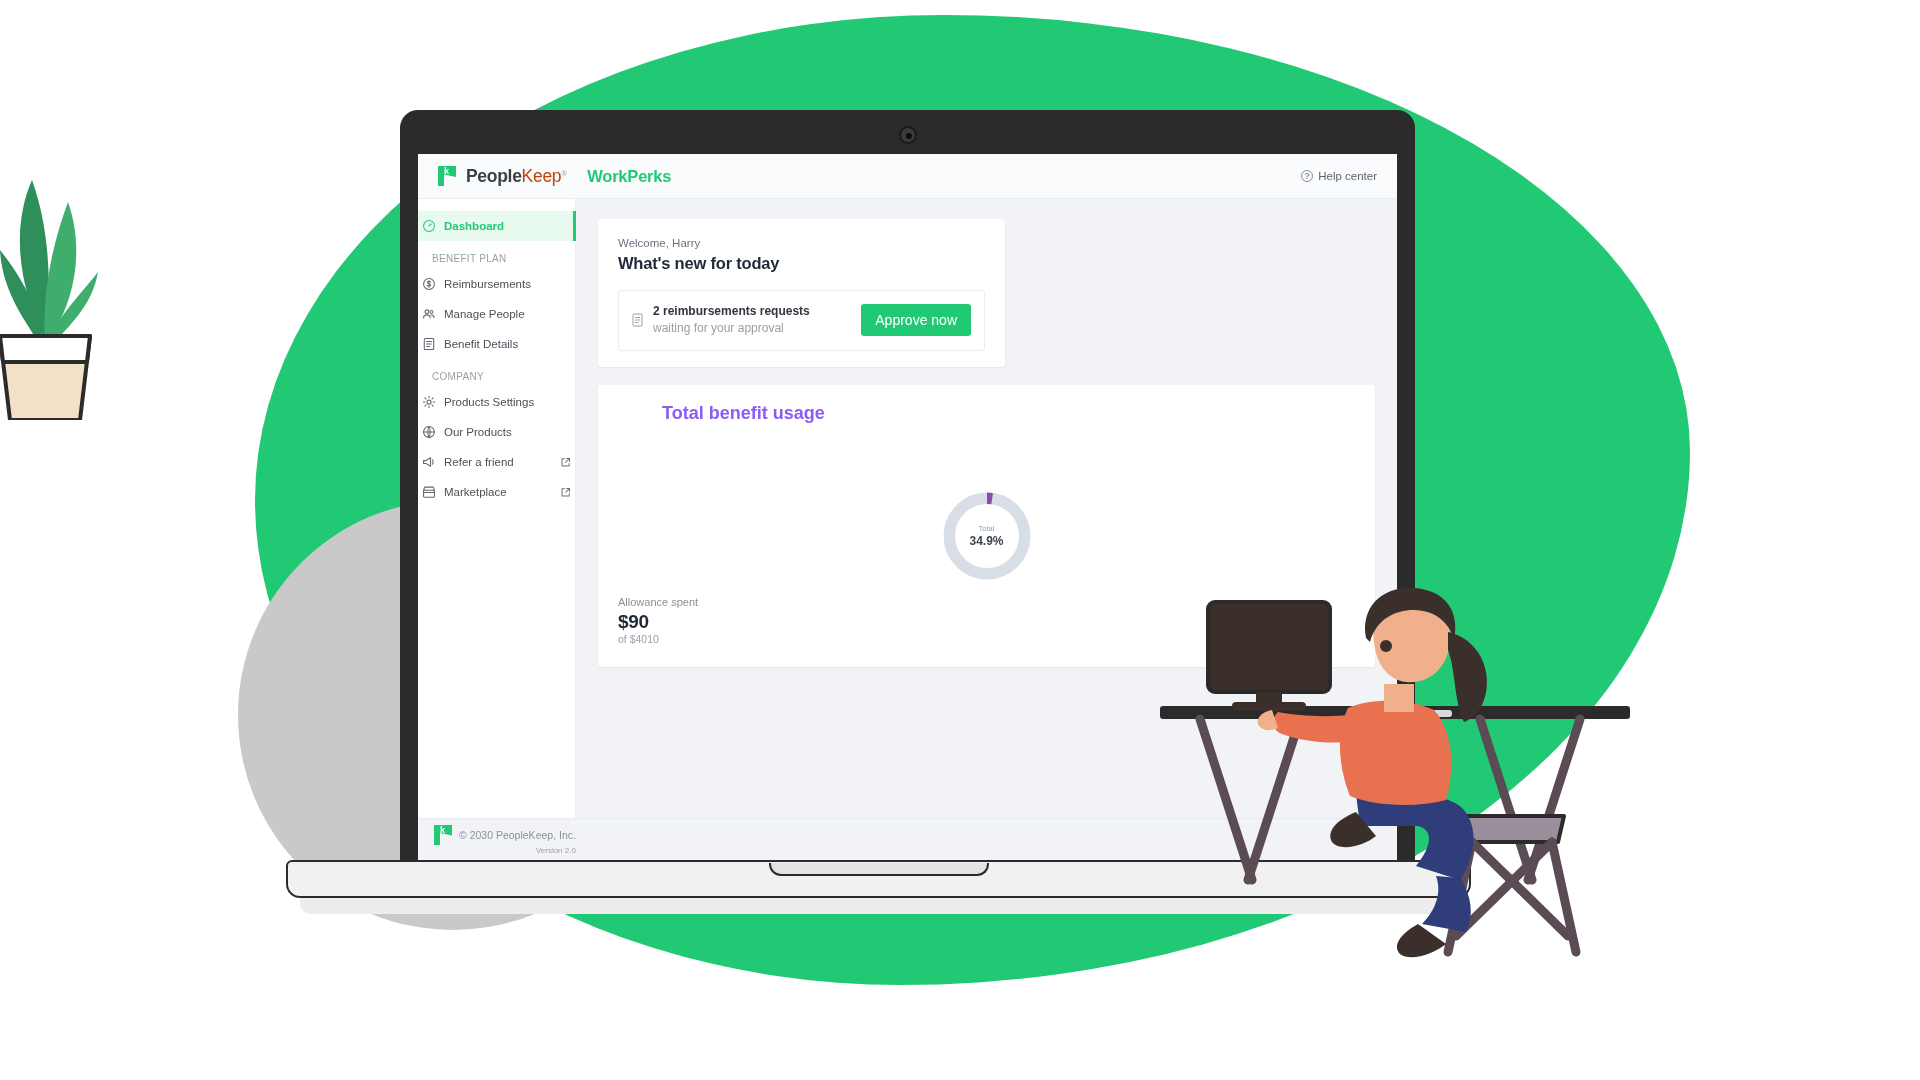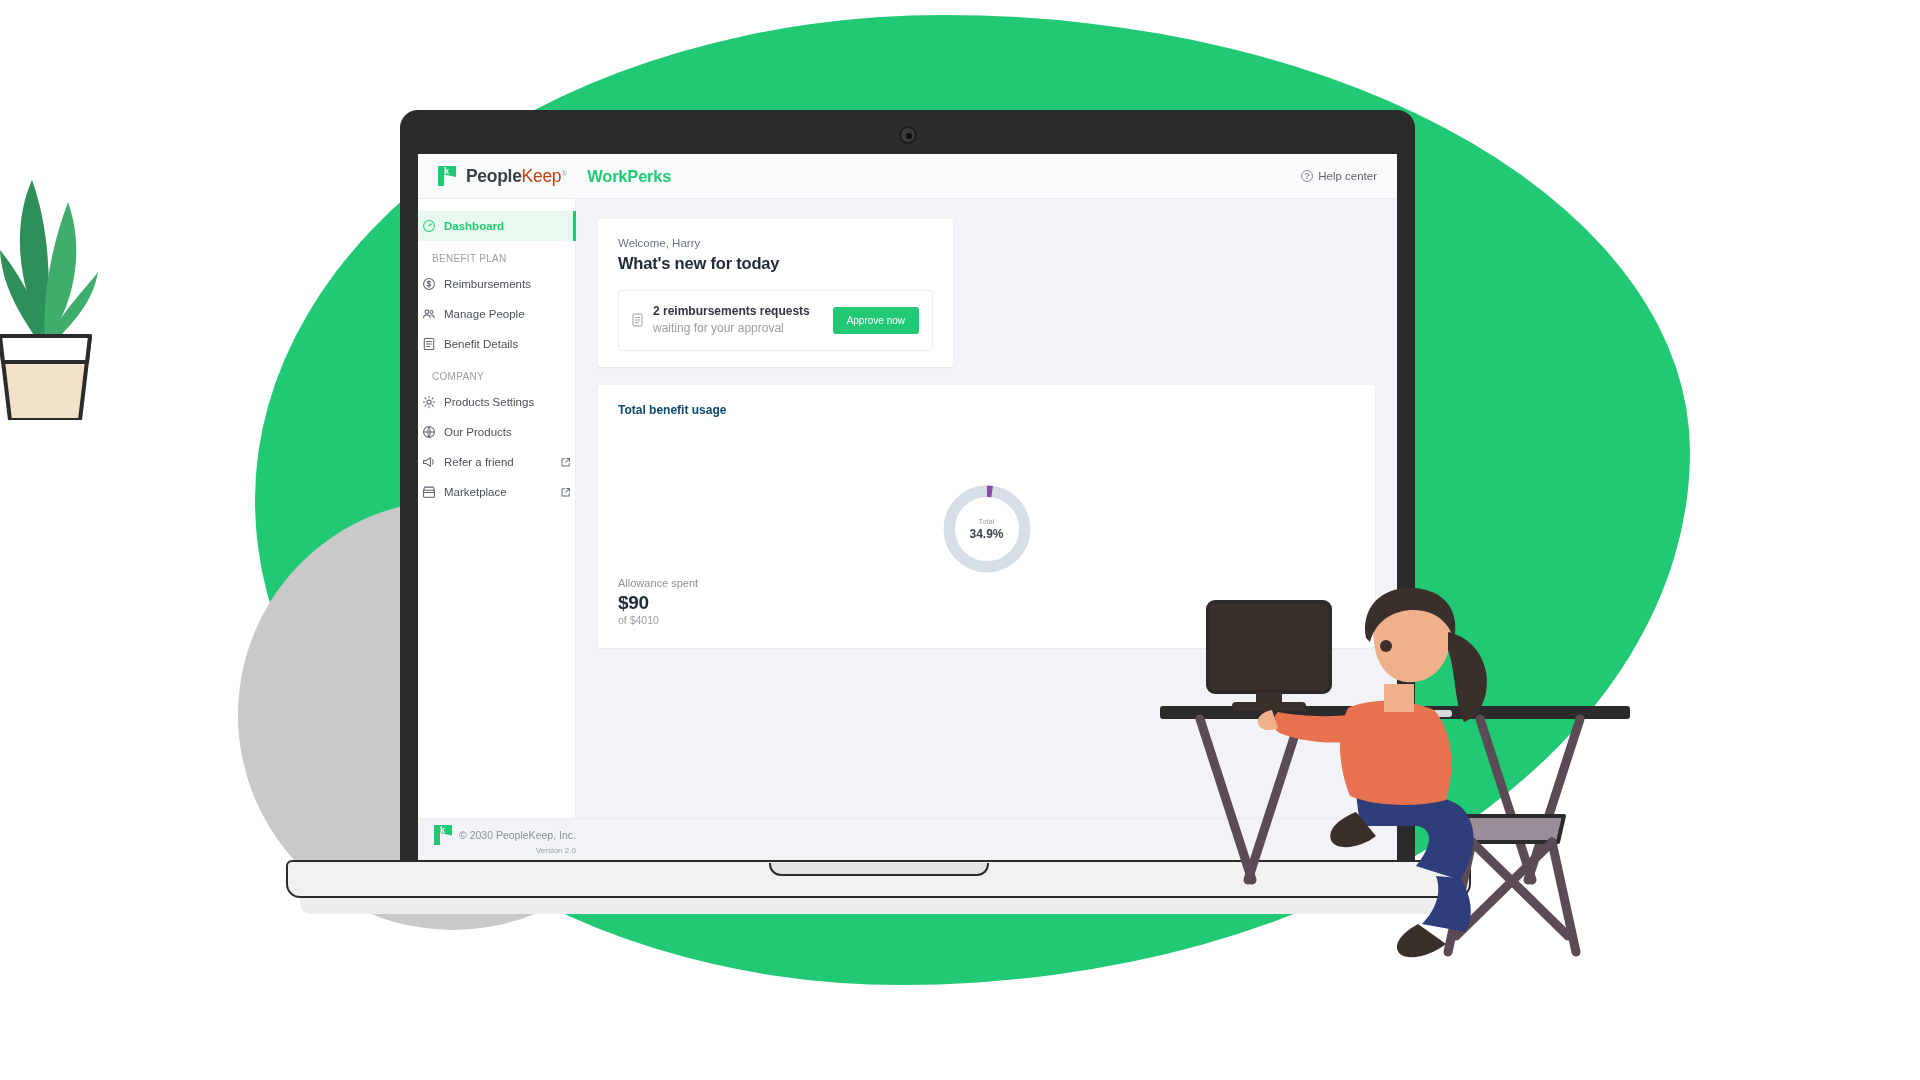--- a/index.html
+++ b/index.html
@@ -109,48 +109,48 @@
   }
   .nav-item .ico { width:14px; height:14px; flex:none; display:block; }
   .nav-item .ext { margin-left:auto; width:11px; height:11px; display:block; }
   .nav-section {
     padding:12px 14px 5px; font-size:10px; color:#9aa0a6; letter-spacing:.3px;
   }
 
   
   .main { flex:1; padding:20px 22px; overflow:hidden; background:#f1f3f6; }
   .card { background:#fff; border-radius:3px; box-shadow:0 1px 2px rgba(16,24,40,.06); }
-  .welcome-card { width:355px; padding:18px 20px 16px; margin-bottom:18px; }
+  .welcome-card { width:407px; padding:18px 20px 16px; margin-bottom:18px; }
   .welcome-hi { font-size:11.5px; color:#6b7280; margin-bottom:5px; }
   .welcome-title { font-size:16.5px; font-weight:700; color:#1f2937; letter-spacing:-.2px; }
   .notice {
     margin-top:17px; border:1px solid #eaecef; border-radius:3px;
     padding:12px 13px; display:flex; align-items:center; gap:9px;
   }
   .notice .doc { width:12px; height:14px; flex:none; }
   .notice-text { font-size:12px; color:#9aa0a6; line-height:1.45; max-width:178px; }
   .notice-text b { color:#2f3640; font-weight:700; }
   .approve-btn {
     margin-left:auto; background:#22c974; color:#fff; border:none; cursor:pointer;
-    font-size:10px; font-weight:500; padding:8px 14px; border-radius:3px;
+    font-size:14px; font-weight:500; padding:8px 14px; border-radius:3px;
     font-family:"Liberation Sans", sans-serif; white-space:nowrap;
   }
 
   .usage-card { padding:18px 20px 22px; }
-  .usage-title { font-size:12px; font-weight:700; color:#0c4a6e; }
+  .usage-title { font-size:18px; font-weight:700; color:#8b5cf6;margin-left:44px; }
   .donut-wrap { height:150px; display:flex; align-items:flex-end; justify-content:center; margin-top:10px; }
   .donut { position:relative; width:96px; height:96px; }
   .donut-center {
     position:absolute; inset:0; display:flex; flex-direction:column;
     align-items:center; justify-content:center;
   }
   .donut-label { font-size:7.5px; color:#9aa0a6; line-height:1; margin-bottom:3px; }
   .donut-value { font-size:12px; font-weight:700; color:#3c4450; line-height:1; }
 
-  .allow-label { font-size:11px; color:#8b9199; margin-top:0; }
+  .allow-label { font-size:11px; color:#8b9199; margin-top:12px; }
   .allow-amount { font-size:19px; font-weight:700; color:#1f2937; margin-top:3px; letter-spacing:-.3px; }
   .allow-of { font-size:10.5px; color:#9aa0a6; margin-top:0; }
 
   
   .footer {
     flex:none; height:42px; background:#f1f3f6; border-top:1px solid #e7eaee;
     display:flex; align-items:center; padding-left:16px;
   }
   .footer-inner { display:flex; flex-direction:column; }
   .footer-line { display:flex; align-items:center; gap:6px; }

